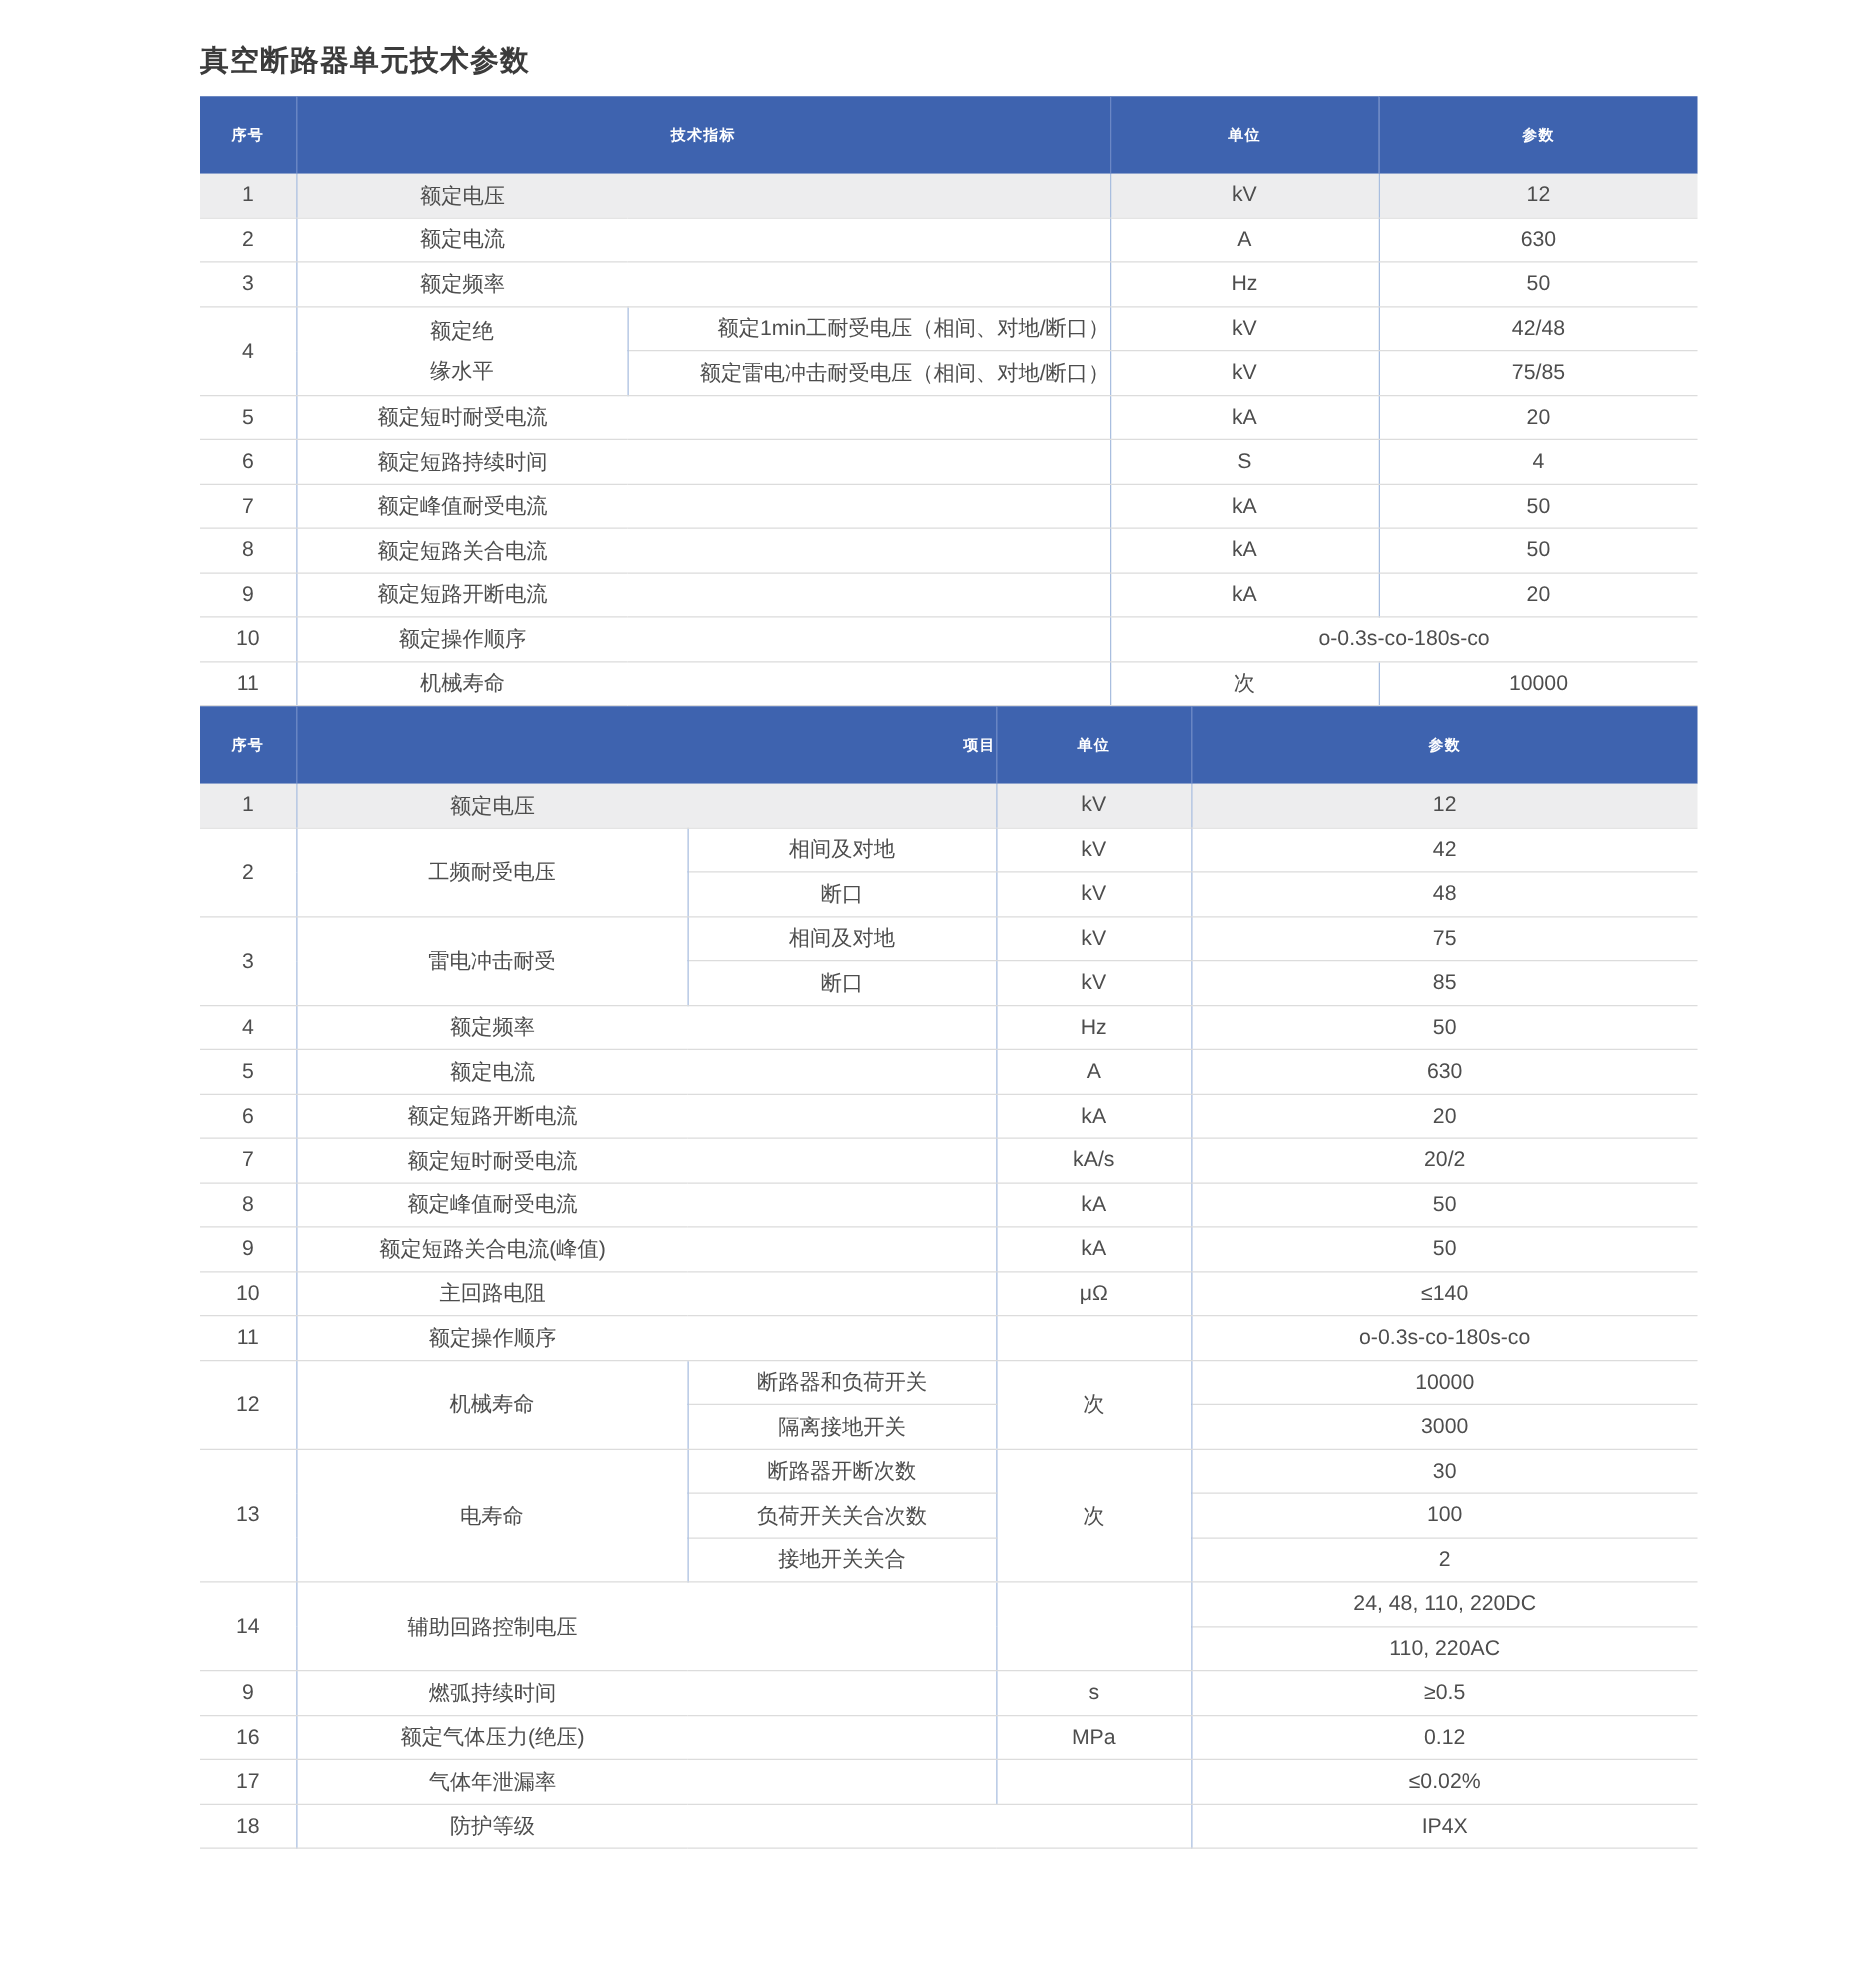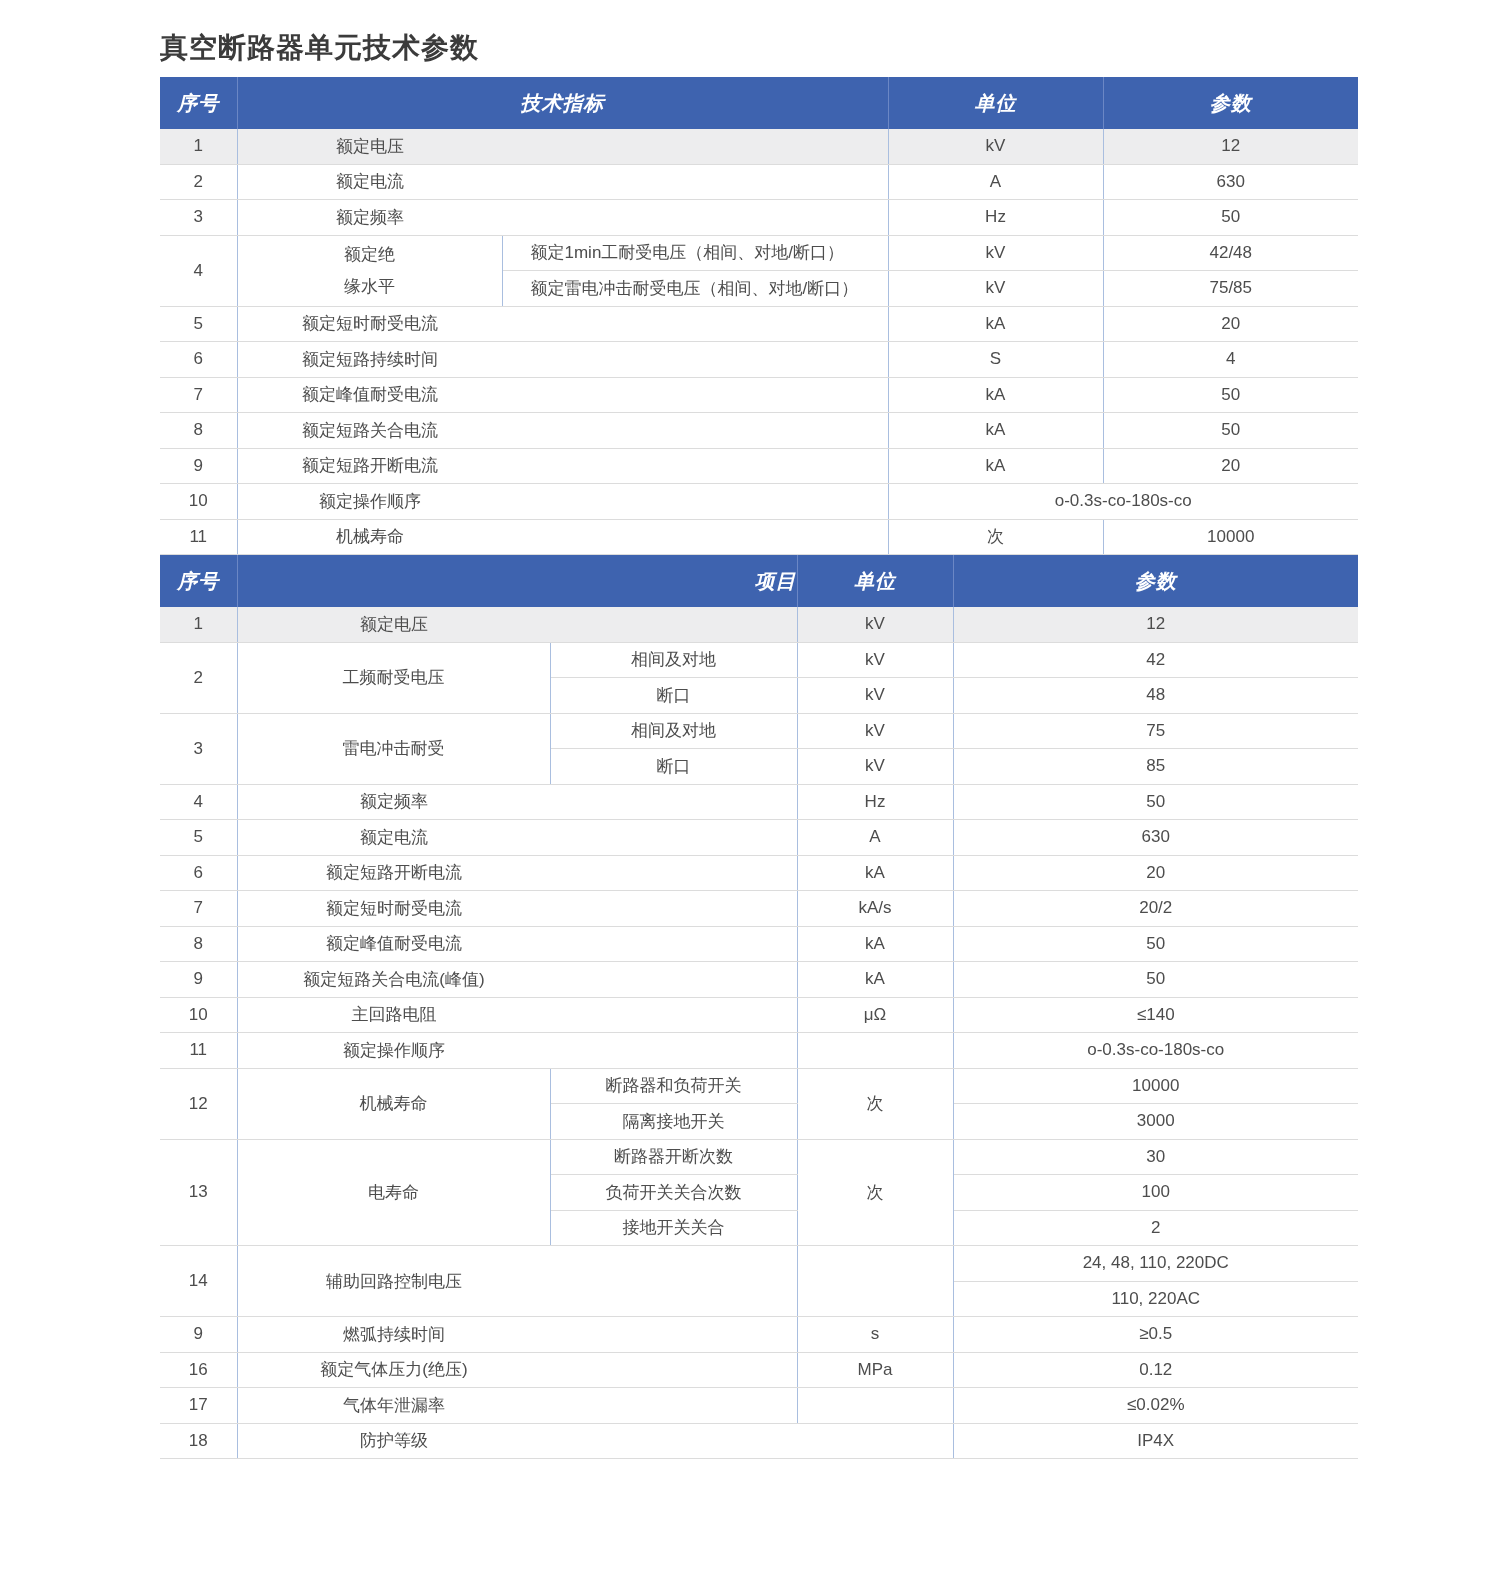--- a/index.html
+++ b/index.html
@@ -12,52 +12,51 @@
     --title:#3b3b3b;
   }
   html,body{margin:0;padding:0;}
   body{
     width:1500px;height:1584px;background:#ffffff;
     font-family:"Liberation Sans","DejaVu Sans",sans-serif;
     color:var(--text);
   }
   .wrap{padding:34px 142px 0 160px;width:1198px;}
   .sec-title{
-    font-size:28px;color:var(--title);font-weight:600;
+    font-size:23px;color:var(--title);font-weight:600;
     letter-spacing:1px;margin:0 0 15px 0;line-height:28px;
   }
   .sec2{margin-top:68px;}
   table.t{
     border-collapse:collapse;table-layout:fixed;width:1198px;
     font-size:17px;
   }
   .t th{
-    background:var(--header-bg);color:#ffffff;font-size:20px;font-weight:600;
-    height:52px;padding:0;text-align:center;letter-spacing:1px;
+    background:var(--header-bg);color:#ffffff;font-size:12px;font-weight:600;
+    height:62px;padding:0;text-align:center;letter-spacing:1px;
     border-right:1px solid var(--header-divider);
-    font-style:italic;
   }
   .t th:last-child{border-right:none;}
   .t th.h-left{text-align:right;padding-left:50px;}
   .t td{
     height:34.5px;padding:0;text-align:center;vertical-align:middle;
     border-right:1px solid var(--v-border);
     border-bottom:1px solid var(--h-border);
     background:#ffffff;
   }
   .t td:last-child{border-right:none;}
   .t tr.alt td{background:var(--row-alt);}
   
   .t td.item-span{text-align:left;}
   .t1 td.item-span>span{display:inline-block;width:265px;text-align:center;}
   .t2 td.item-span>span{display:inline-block;width:313px;text-align:center;}
   
   .t td.pre{white-space:pre-line;line-height:32px;}
   
-  .t1 td.sub-l{text-align:left;padding-left:28px;}
+  .t1 td.sub-l{text-align:right;padding-left:28px;}
 </style>
 </head>
 <body>
 
 <div class="wrap">
 
   <h2 class="sec-title">真空断路器单元技术参数</h2>
 
   <table class="t t1">
     <colgroup>

